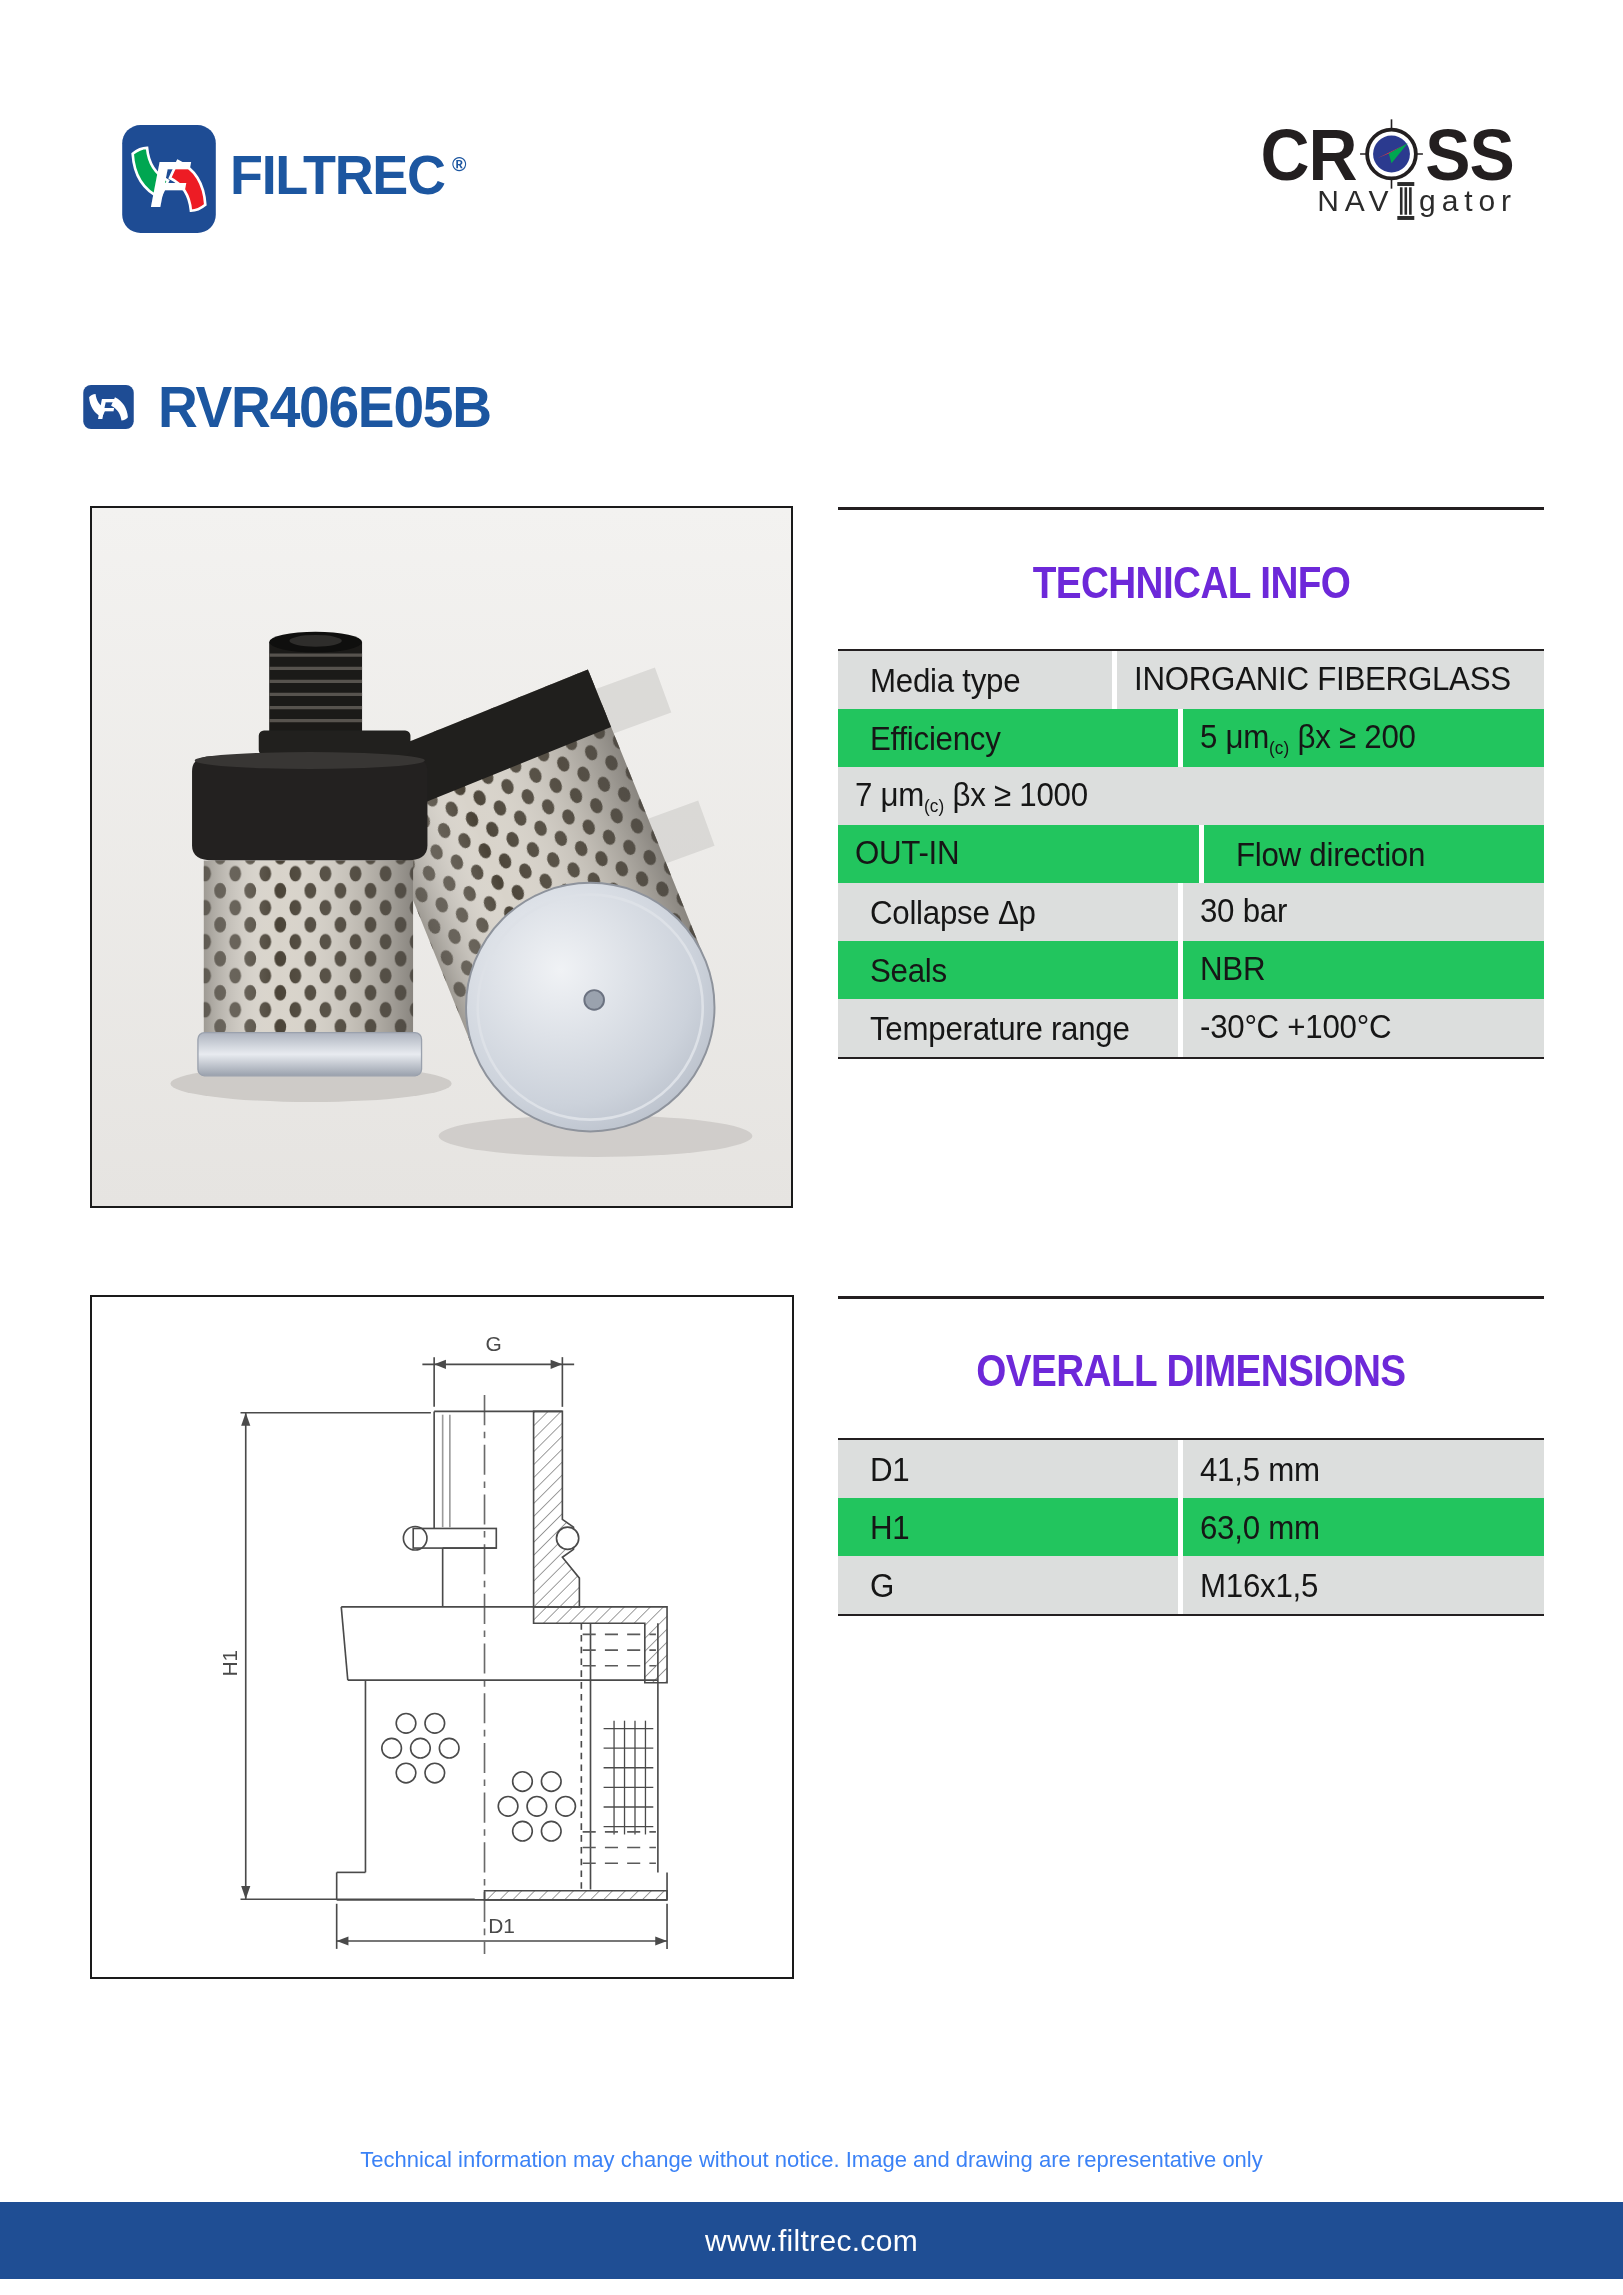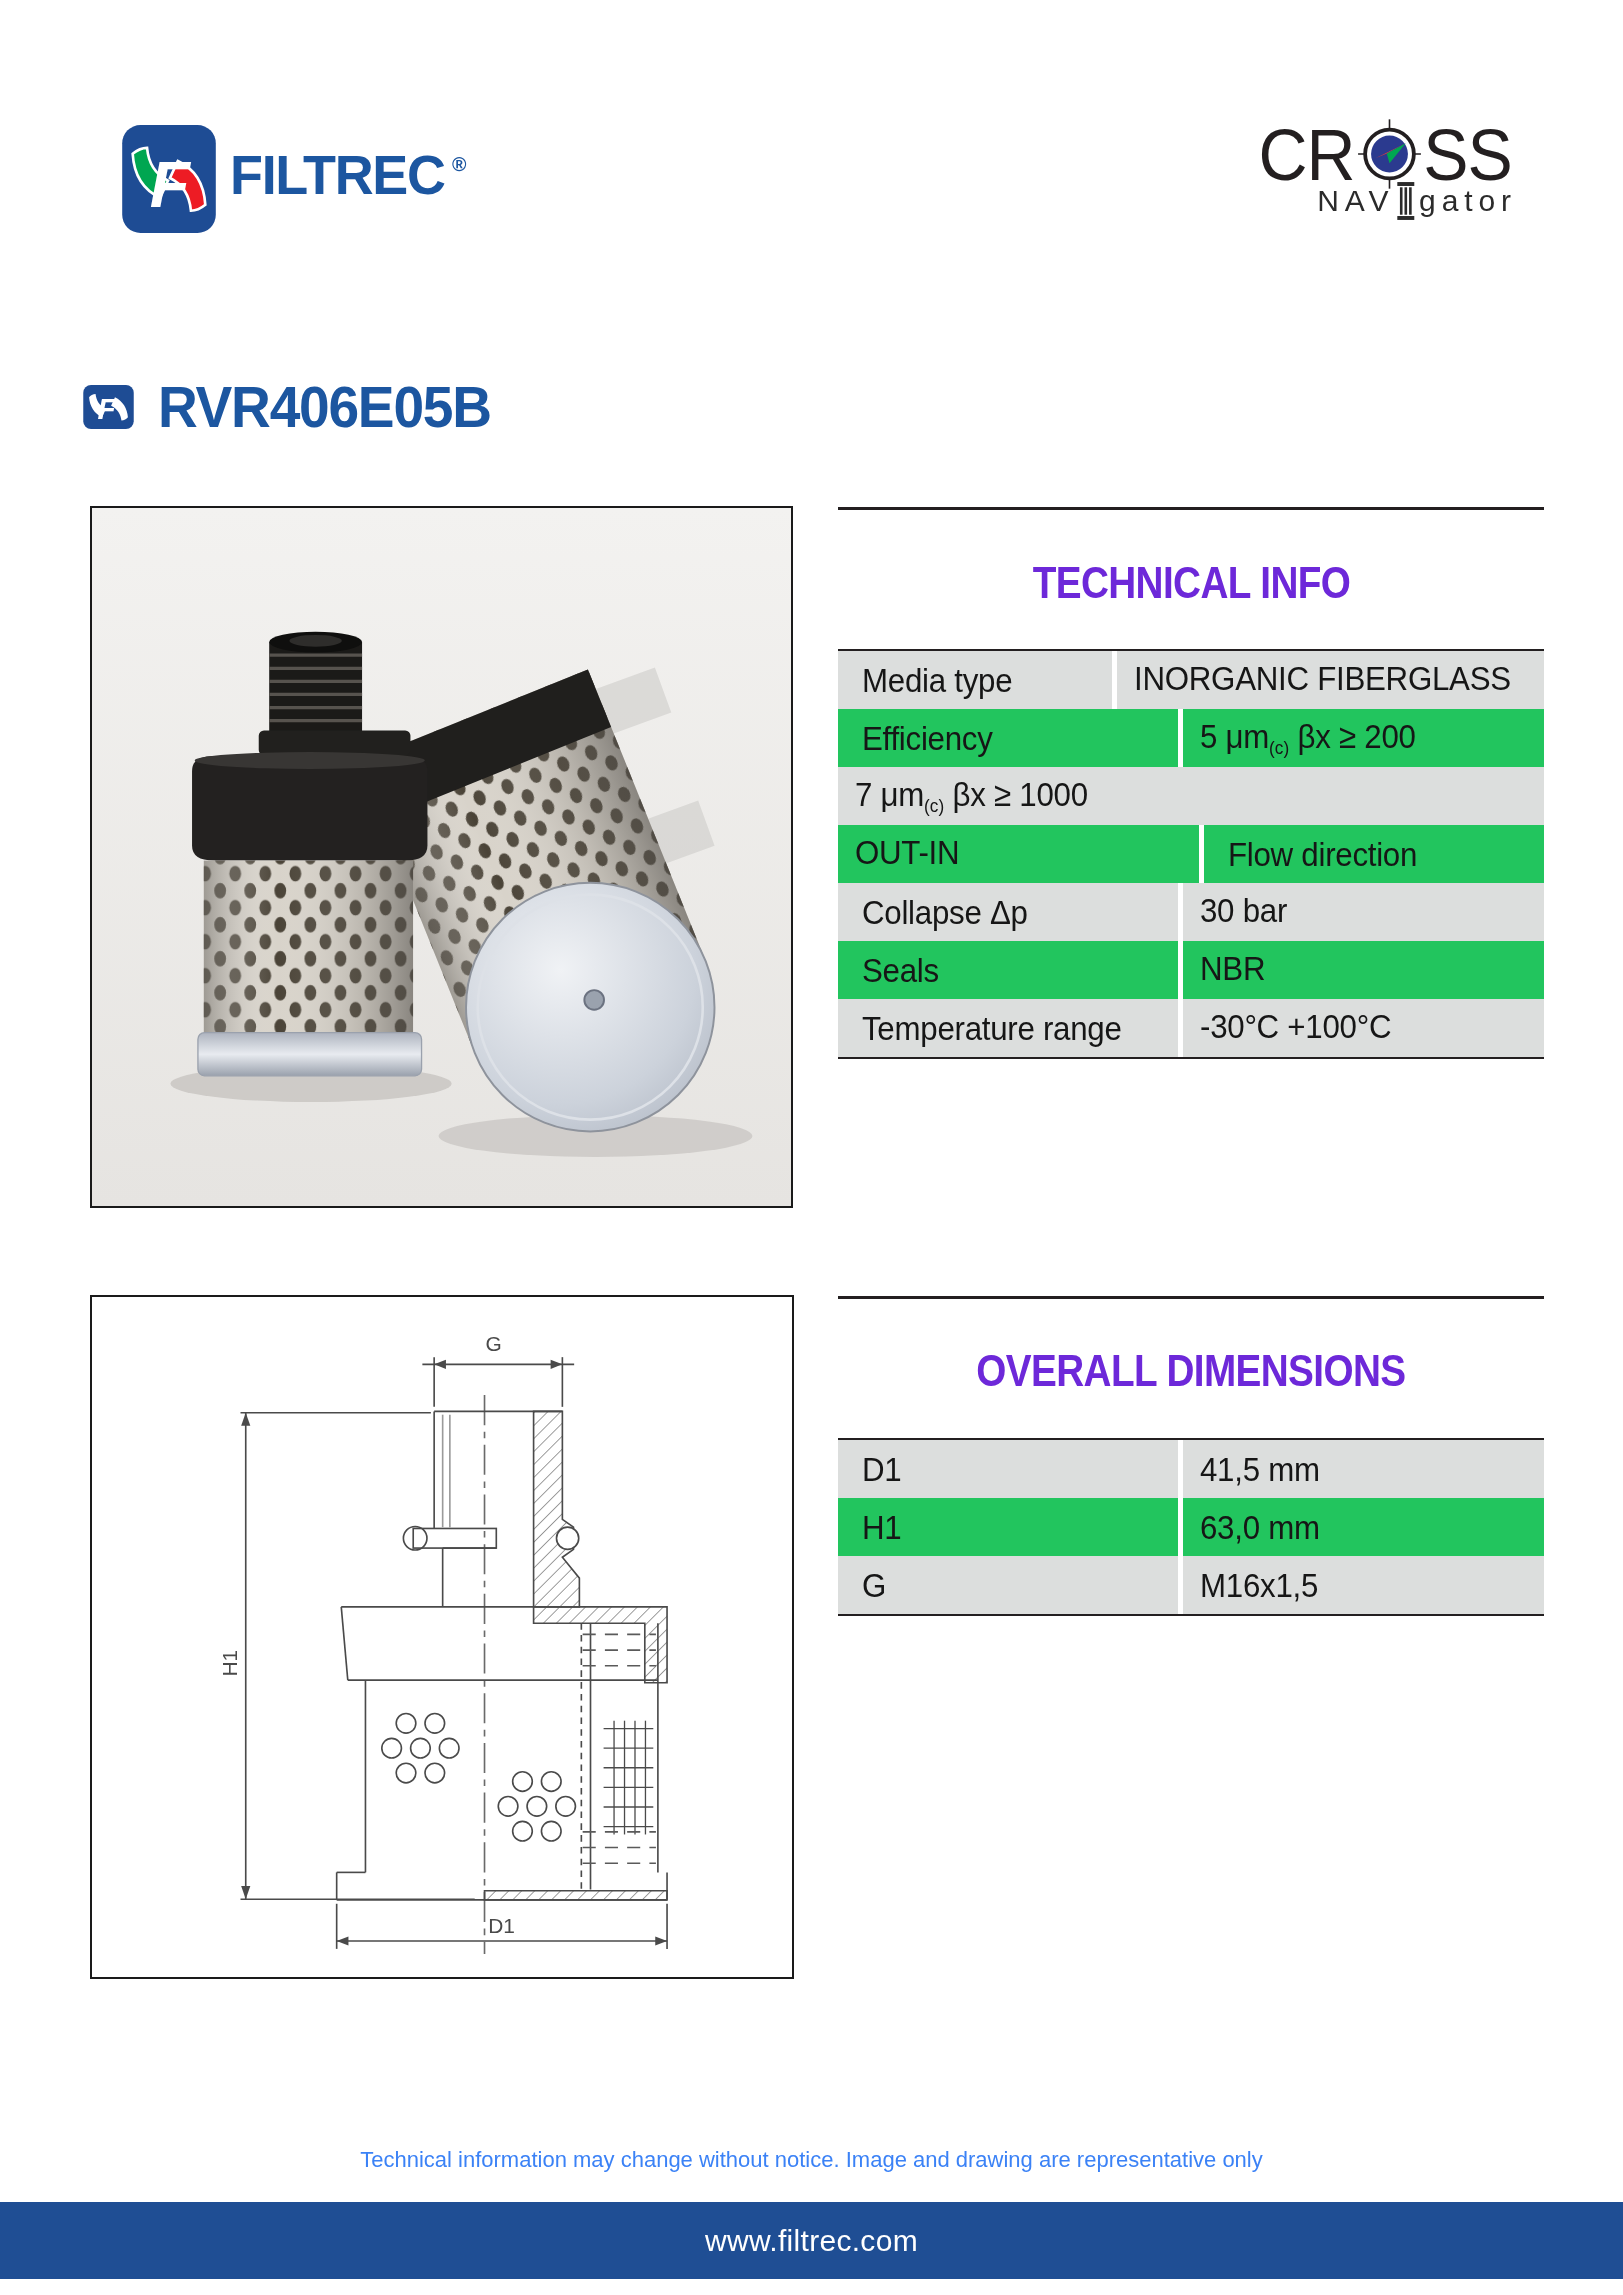--- a/index.html
+++ b/index.html
@@ -7,22 +7,22 @@
         font-family:"Liberation Sans", sans-serif;color:#1b1b1b;}
 
   
   .logo-wrap{position:absolute;left:122px;top:125px;display:flex;align-items:flex-start;}
   .logo-box{width:94px;height:108px;}
   .logo-text{margin-left:14.4px;margin-top:18.3px;font-size:55px;font-weight:bold;color:#1c56a0;
              letter-spacing:-1.3px;display:inline-block;transform:scaleX(0.98);transform-origin:left center;}
   .logo-reg{font-size:19.6px;font-weight:bold;color:#1c56a0;vertical-align:23.6px;margin-left:2.6px;letter-spacing:0;}
 
   .cross-wrap{position:absolute;left:1255px;top:116px;width:262px;}
-  .cross-line1{display:flex;align-items:center;font-weight:400;font-size:73px;color:#231f20;
-               letter-spacing:-1.3px;line-height:1;}
+  .cross-line1{display:flex;align-items:center;font-weight:700;font-size:73px;color:#231f20;
+               letter-spacing:-1.3px;line-height:1;justify-content:flex-end;}
   .cross-line1 .seg{display:inline-block;transform:scaleX(0.93);transform-origin:center;}
   .compass{width:65px;height:76px;margin:0 -1.3px;}
   .cross-line2{display:flex;align-items:center;justify-content:flex-end;margin-top:-10.5px;
                font-size:30px;color:#2b2b2b;letter-spacing:5.9px;}
   .column-glyph{width:19.6px;height:38px;margin:0 3.9px 0 1.3px;}
 
   
   .title-row{position:absolute;left:83px;top:378px;display:flex;align-items:center;}
   .title-icon{width:51px;height:44px;}
   .product-title{margin-left:23.6px;font-size:58px;font-weight:bold;color:#1c56a0;letter-spacing:-1.3px;
@@ -43,21 +43,21 @@
   .section-heading.h1{top:561px;} .section-heading.h2{top:1349px;}
   .section-heading .cond{display:inline-block;transform:scaleX(0.88);transform-origin:center;letter-spacing:-0.7px;}
 
   
   .dtable{position:absolute;left:838px;width:706px;border-top:2.6px solid #231f20;border-bottom:2.6px solid #231f20;
           background:#ffffff;}
   .dtable.tech{top:649px;} .dtable.dims{top:1438px;}
   .trow{display:flex;height:58px;column-gap:5.2px;}
   .trow.alt .cell{background:#dcdedd;}
   .cell{display:flex;align-items:center;box-sizing:border-box;background:#22c55e;}
-  .cell.lab{width:340px;padding-left:24px;}
+  .cell.lab{width:340px;padding-left:32px;}
   .cell.val{flex:1;padding-left:17px;}
   .vwrap{display:inline-block;transform:scaleX(0.92);transform-origin:left center;font-size:34px;
          letter-spacing:-0.3px;color:#161616;white-space:pre;}
   .vwrap sub{font-size:0.55em;vertical-align:-0.3em;letter-spacing:0;}
 
   
   .disclaimer{position:absolute;left:0;top:2147px;width:1623px;text-align:center;font-size:22px;color:#3b82f6;}
   .footer-bar{position:absolute;left:0;top:2202px;width:1623px;height:77px;background:#1f4e94;
               display:flex;align-items:center;justify-content:center;}
   .footer-url{color:#ffffff;font-size:30px;letter-spacing:0.3px;text-decoration:none;}

